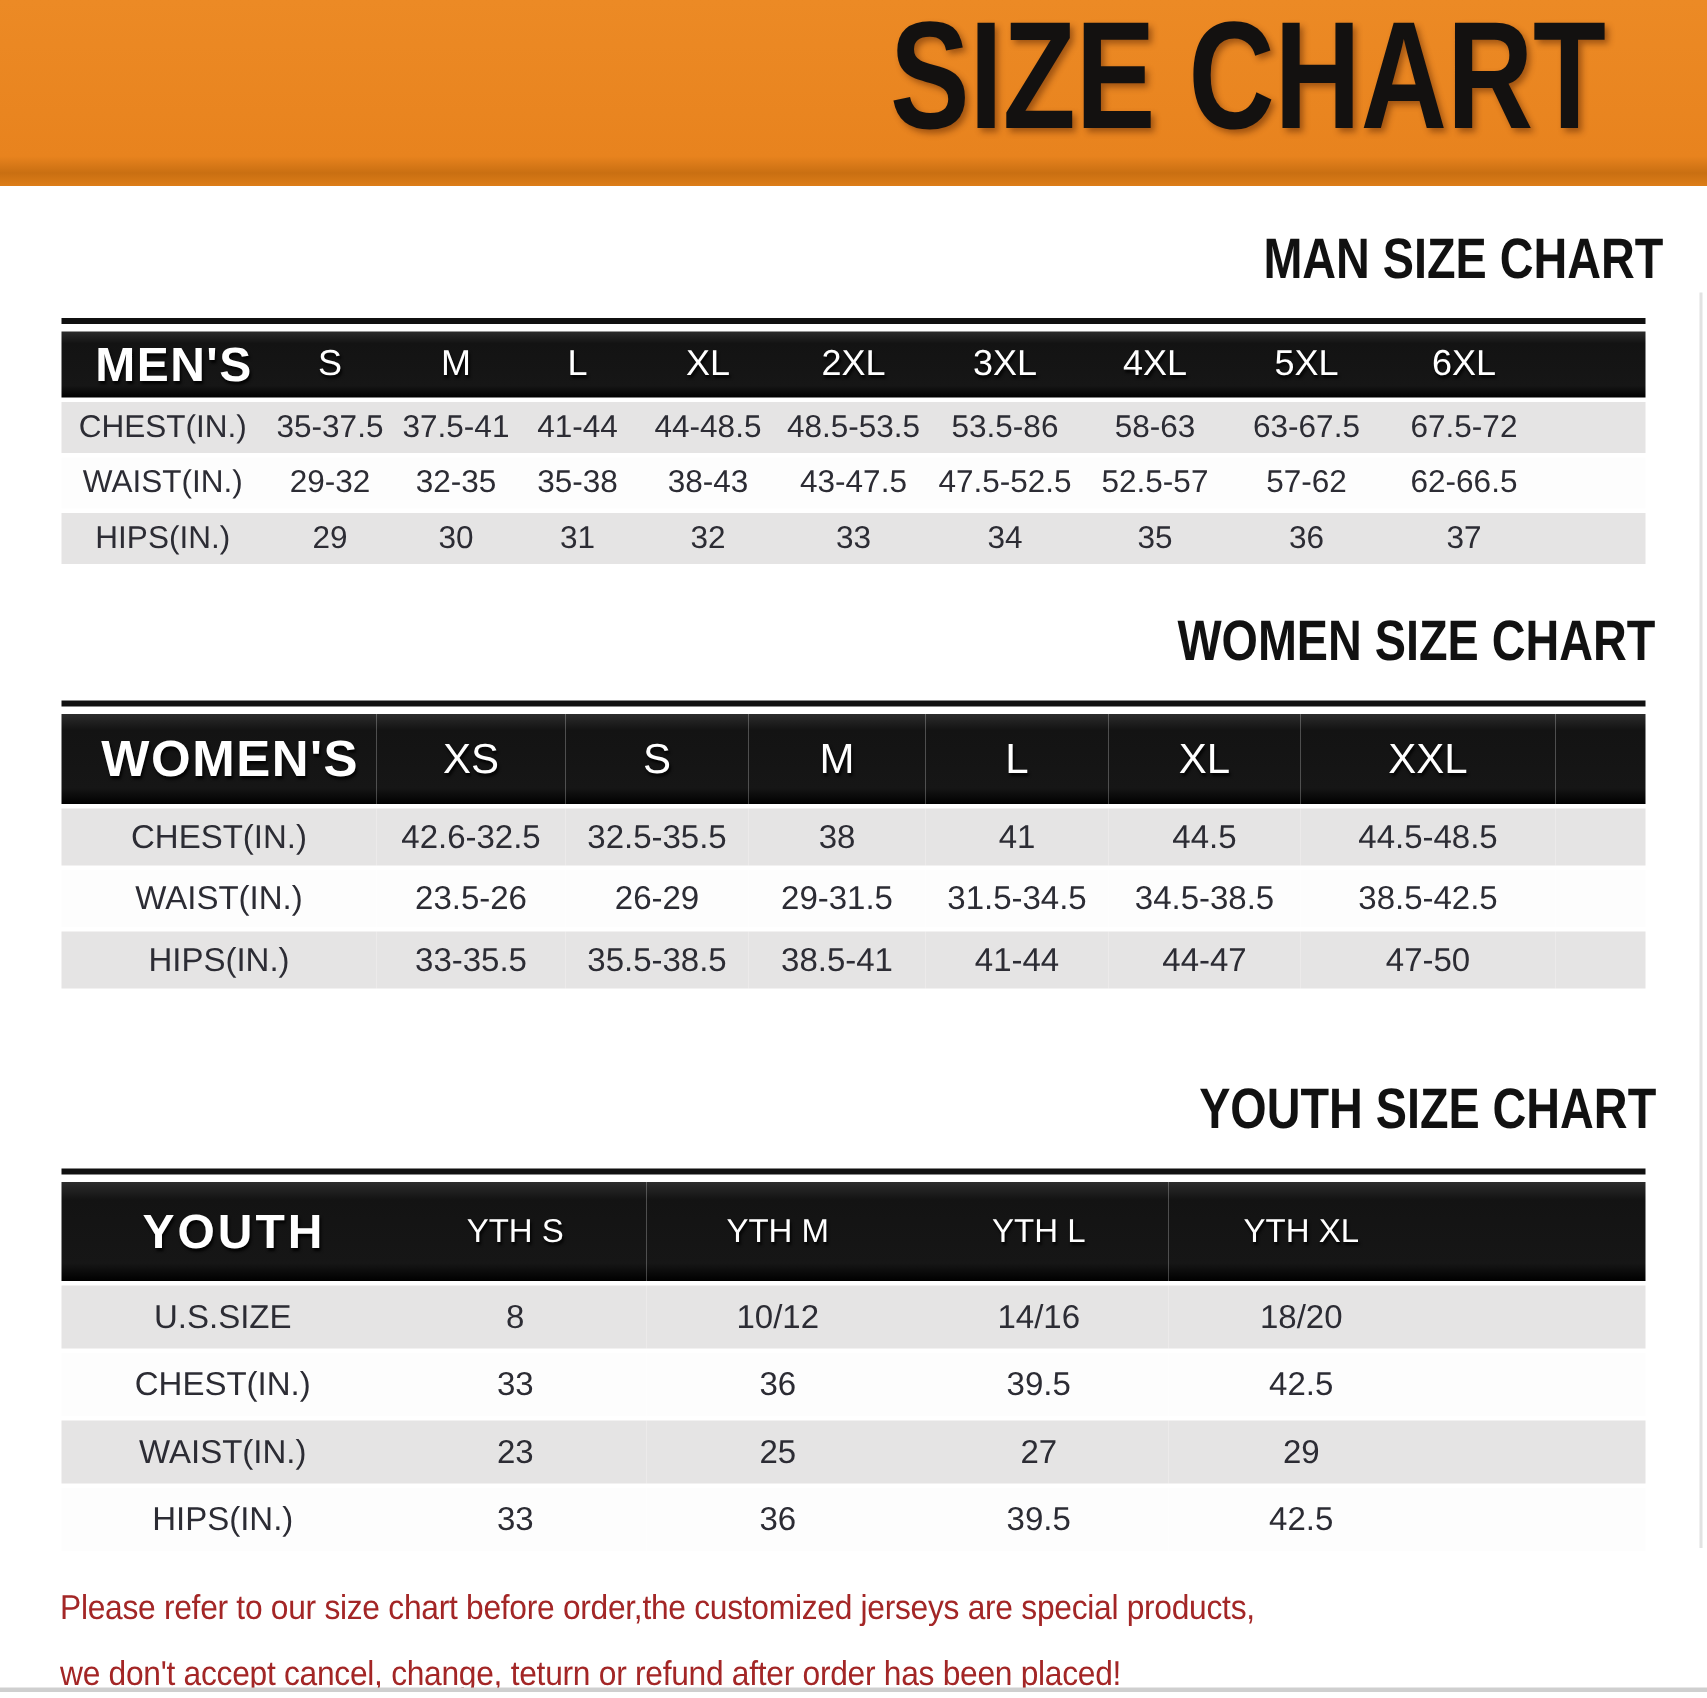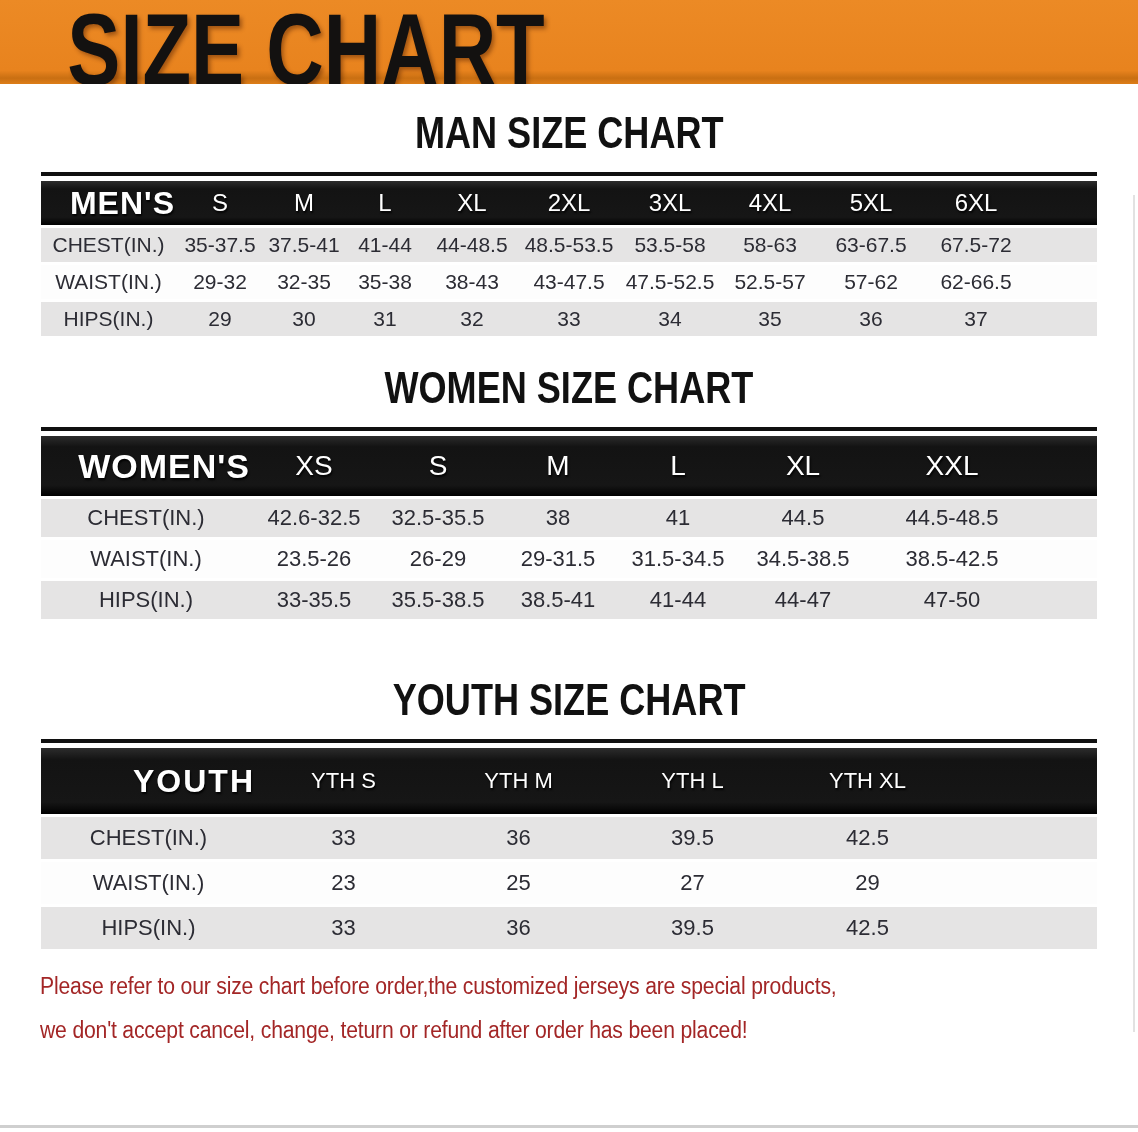--- a/index.html
+++ b/index.html
@@ -4,34 +4,34 @@
 <style>
   html,body{margin:0;padding:0;}
   body{
     width:1138px;height:1132px;position:relative;overflow:hidden;
     background:#ffffff;
     font-family:"Liberation Sans","DejaVu Sans",sans-serif;
     -webkit-font-smoothing:antialiased;
   }
   
   .banner{
-    height:84px;width:100%;
+    height:124px;width:100%;
     background:linear-gradient(180deg,#ec8a25 0%,#e8831e 84%,#c96f12 93%,#dd7d18 100%);
-    text-align:left;overflow:hidden;
+    text-align:right;overflow:hidden;
   }
   .banner-title{
     display:inline-block;
     font-size:102px;font-weight:bold;color:#131110;
     line-height:101px;letter-spacing:0px;
     transform:scaleX(0.78);transform-origin:center;
     text-shadow:3px 3px 5px rgba(70,25,0,0.45);
     white-space:nowrap;
   }
   
-  h2.section-heading{margin:0;text-align:center;font-size:44px;line-height:50px;}
+  h2.section-heading{margin:0;text-align:right;font-size:38px;line-height:50px;}
   h2.heading-men{margin-top:24px;}
   h2.heading-women{margin-top:24px;}
   h2.heading-youth{margin-top:53px;}
   h2.section-heading span{
     display:inline-block;font-weight:bold;color:#111;
     transform:scaleX(0.82);transform-origin:center;white-space:nowrap;
     letter-spacing:0px;
   }
   
   .table-rule{
@@ -44,21 +44,21 @@
   }
   table.size-table thead tr{
     background:linear-gradient(180deg,#2c2c2c 0%,#131313 18%,#161616 82%,#000 100%);
   }
   table.size-table thead th{
     color:#ffffff;font-weight:normal;text-align:center;
     text-shadow:1px 2px 2px rgba(0,0,0,0.9);
     overflow:hidden;white-space:nowrap;
   }
   table.size-table thead th.label-cell{
-    text-align:right;padding-left:16px;font-weight:bold;letter-spacing:1px;
+    text-align:center;padding-left:16px;font-weight:bold;letter-spacing:1px;
   }
   table.size-table tbody tr:nth-child(odd){background:#e5e4e4;}
   table.size-table tbody tr:nth-child(even){background:#fdfdfd;}
   table.size-table td{
     color:#2c2c34;text-align:center;overflow:hidden;white-space:nowrap;
   }
   
   table.men thead tr{height:44px;}
   table.men thead th{font-size:24px;}
   table.men thead th.label-cell{font-size:32px;}
@@ -130,21 +130,21 @@
       </tr>
     </thead>
     <tbody>
       <tr>
         <td class="label-cell">CHEST(IN.)</td>
         <td>35-37.5</td>
         <td>37.5-41</td>
         <td>41-44</td>
         <td>44-48.5</td>
         <td>48.5-53.5</td>
-        <td>53.5-58</td>
+        <td>53.5-86</td>
         <td>58-63</td>
         <td>63-67.5</td>
         <td>67.5-72</td>
         <td></td>
       </tr>
       <tr>
         <td class="label-cell">WAIST(IN.)</td>
         <td>29-32</td>
         <td>32-35</td>
         <td>35-38</td>
@@ -251,20 +251,28 @@
         <th class="label-cell">YOUTH</th>
         <th>YTH S</th>
         <th>YTH M</th>
         <th>YTH L</th>
         <th>YTH XL</th>
         <th></th>
       </tr>
     </thead>
     <tbody>
       <tr>
+        <td class="label-cell">U.S.SIZE</td>
+        <td>8</td>
+        <td>10/12</td>
+        <td>14/16</td>
+        <td>18/20</td>
+        <td></td>
+      </tr>
+      <tr>
         <td class="label-cell">CHEST(IN.)</td>
         <td>33</td>
         <td>36</td>
         <td>39.5</td>
         <td>42.5</td>
         <td></td>
       </tr>
       <tr>
         <td class="label-cell">WAIST(IN.)</td>
         <td>23</td>

